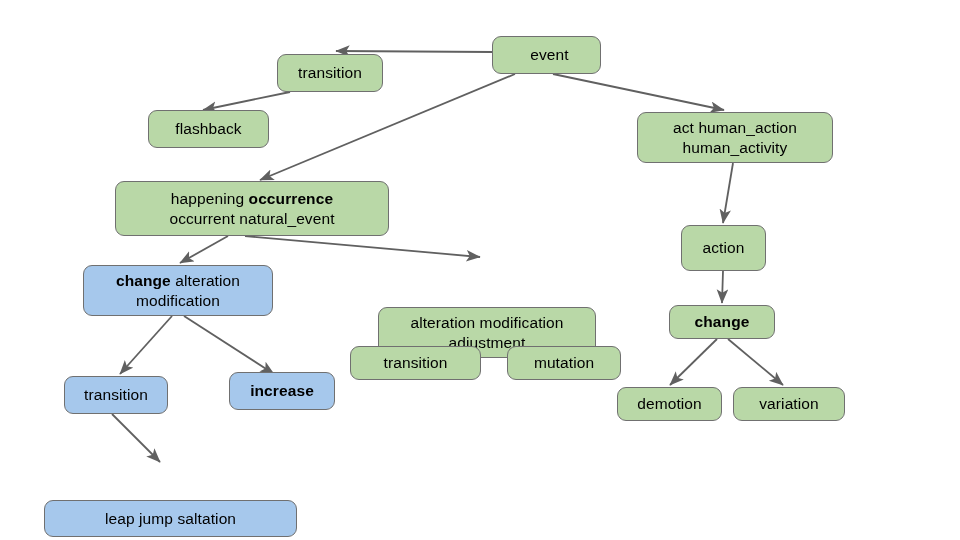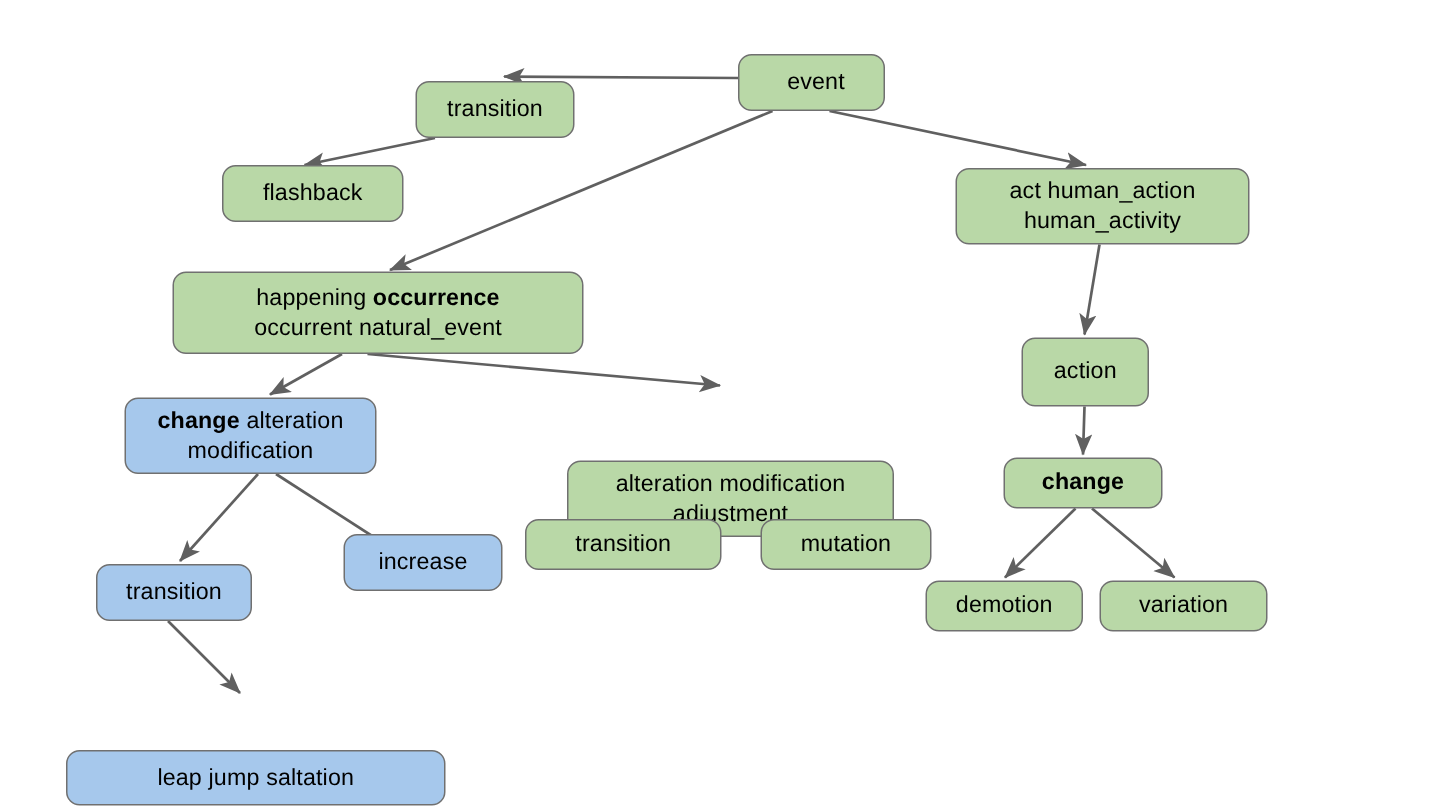--- a/index.html
+++ b/index.html
@@ -67,42 +67,42 @@
         <line x1="480" y1="310" x2="420" y2="344" stroke="#606060" stroke-width="1.8" marker-end="url(#arrowhead)"></line>
         <line x1="489" y1="310" x2="562" y2="344" stroke="#606060" stroke-width="1.8" marker-end="url(#arrowhead)"></line>
         <line x1="733" y1="163" x2="723" y2="223" stroke="#606060" stroke-width="1.8" marker-end="url(#arrowhead)"></line>
         <line x1="723" y1="271" x2="722" y2="303" stroke="#606060" stroke-width="1.8" marker-end="url(#arrowhead)"></line>
         <line x1="717" y1="339" x2="670" y2="385" stroke="#606060" stroke-width="1.8" marker-end="url(#arrowhead)"></line>
         <line x1="728" y1="339" x2="783" y2="385" stroke="#606060" stroke-width="1.8" marker-end="url(#arrowhead)"></line>
       </g>
   </svg>
 
   <div id="nodes-group">
-      <div class="node green" style="left: 492px; top: 36px; width: 98px; height: 38px; padding-left: 12px;">
+      <div class="node green" style="left: 492px; top: 36px; width: 109px; height: 38px; padding-left: 12px;">
         <span class="nlabel">event</span>
       </div>
       <div class="node green" style="left: 277px; top: 54px; width: 106px; height: 38px;">
         <span class="nlabel">transition</span>
       </div>
       <div class="node green" style="left: 148px; top: 110px; width: 121px; height: 38px;">
         <span class="nlabel">flashback</span>
       </div>
       <div class="node green" style="left: 115px; top: 181px; width: 274px; height: 55px;">
         <span class="nlabel">happening <b>occurrence</b><br>occurrent natural_event</span>
       </div>
-      <div class="node blue" style="left: 83px; top: 265px; width: 168px; height: 51px; justify-content: flex-end;">
+      <div class="node blue" style="left: 83px; top: 265px; width: 190px; height: 51px; justify-content: flex-end;">
         <span class="nlabel"><b>change</b> alteration<br>modification</span>
       </div>
       <div class="node green" style="left: 378px; top: 259px; width: 218px; height: 51px; margin-top: 48px;">
         <span class="nlabel">alteration modification<br>adjustment</span>
       </div>
       <div class="node blue" style="left: 64px; top: 376px; width: 104px; height: 38px;">
         <span class="nlabel">transition</span>
       </div>
-      <div class="node blue" style="left: 229px; top: 356px; width: 106px; height: 38px;">
+      <div class="node blue" style="left: 229px; top: 372px; width: 106px; height: 38px; font-weight: bold;">
         <span class="nlabel">increase</span>
       </div>
       <div class="node blue" style="left: 44px; top: 464px; width: 253px; height: 37px; margin-top: 36px;">
         <span class="nlabel">leap jump saltation</span>
       </div>
       <div class="node green" style="left: 350px; top: 346px; width: 131px; height: 34px;">
         <span class="nlabel">transition</span>
       </div>
       <div class="node green" style="left: 507px; top: 346px; width: 114px; height: 34px;">
         <span class="nlabel">mutation</span>

